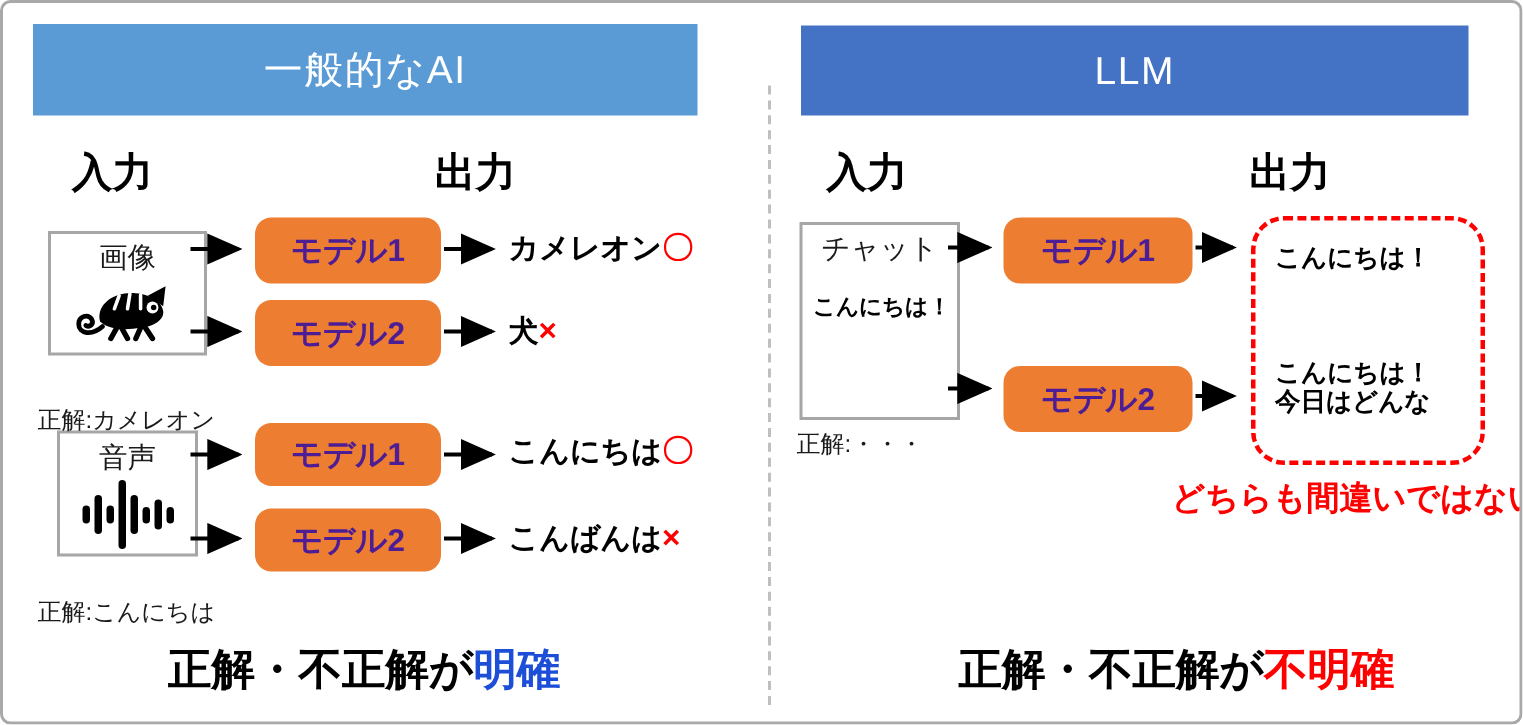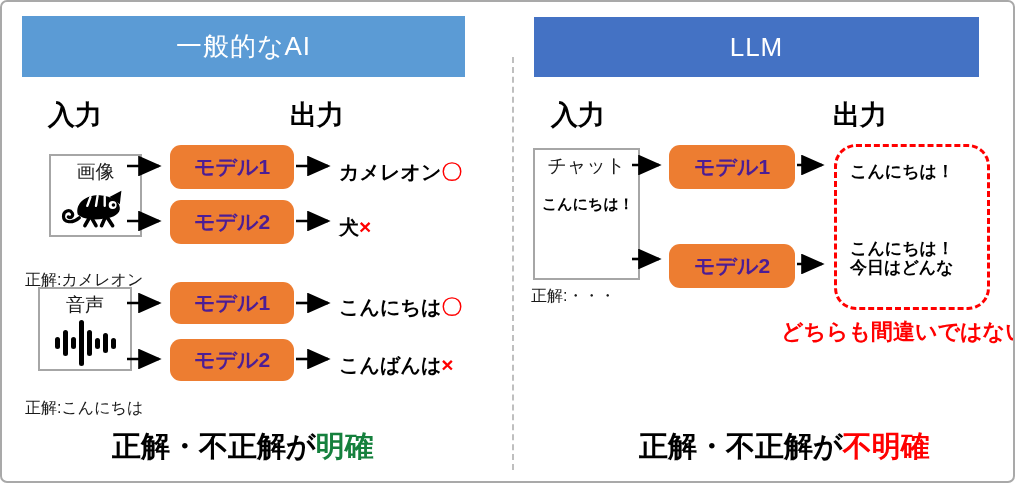--- a/index.html
+++ b/index.html
@@ -13,60 +13,60 @@
   #header-left{left:20px;top:14px;width:443px;height:61px;background:#5B9BD5;}
   #header-right{left:532px;top:15px;width:445px;height:60px;background:#4472C4;}
 
   .io-label{position:absolute;font-size:27px;font-weight:bold;}
   #in-left{left:46px;top:95px;}
   #out-left{left:288px;top:95px;}
   #in-right{left:549px;top:95px;}
   #out-right{left:831px;top:95px;}
 
   .input-box{position:absolute;background:#fff;border:2px solid #a6a6a6;box-sizing:border-box;}
-  #box-image{left:47px;top:152px;width:93px;height:83px;}
+  #box-image{left:30px;top:152px;width:106px;height:83px;}
   #box-audio{left:36px;top:285px;width:94px;height:84px;}
   #box-chat{left:531px;top:146px;width:107px;height:132px;}
   .box-title{text-align:center;font-size:19px;color:#1a1a1a;margin-top:3px;}
   .chat-message{font-size:15px;font-weight:bold;margin:16px 0 0 7px;}
 
   .caption{position:absolute;font-size:16px;color:#1a1a1a;white-space:nowrap;}
   #cap-image{left:23px;top:240px;margin-top:28px;}
   #cap-audio{left:23px;top:396px;}
   #cap-chat{left:529px;top:284px;}
 
   .model-box{position:absolute;background:#ED7D31;border-radius:11px;color:#4c1d95;
     font-weight:bold;font-size:21px;display:flex;align-items:center;justify-content:center;}
   #m-img-1{left:168px;top:143px;width:124px;height:44px;}
   #m-img-2{left:168px;top:198px;width:124px;height:44px;}
   #m-aud-1{left:168px;top:280px;width:124px;height:42px;}
   #m-aud-2{left:168px;top:337px;width:124px;height:42px;}
   #m-chat-1{left:667px;top:143px;width:126px;height:44px;}
   #m-chat-2{left:667px;top:242px;width:126px;height:44px;}
 
   .out-row{position:absolute;left:337px;font-size:20px;font-weight:bold;
-    white-space:nowrap;line-height:40px;}
+    white-space:nowrap;line-height:28px;}
   #out-l1{top:150px;}
   #out-l2{top:205px;}
   #out-l3{top:287px;font-family:Liberation Mono, monospace;}
   #out-l4{top:343px;}
   .mark{color:#FF0000;font-size:21px;}
 
   .dashed-box{position:absolute;left:832px;top:142px;width:156px;height:166px;
     border:3px dashed #FF0000;border-radius:22px;box-sizing:border-box;}
   .dashed-box .first{position:absolute;left:13px;top:13px;font-size:17px;font-weight:bold;}
   .dashed-box .second{position:absolute;left:13px;top:92px;font-size:17px;font-weight:bold;line-height:19px;}
 
   #note{position:absolute;left:779px;top:315px;font-size:22px;font-weight:bold;
     color:#FF0000;white-space:nowrap;}
 
   .summary{position:absolute;top:425px;font-size:29px;font-weight:bold;white-space:nowrap;}
   #sum-left{left:110px;}
   #sum-right{left:637px;}
-  .hl-blue{color:#15803d;}
+  .hl-blue{color:#1d4ed8;}
   .hl-red{color:#FF0000;}
 
   #divider{position:absolute;left:510px;top:55px;height:413px;width:0;
     border-left:2px dashed #BFBFBF;}
 
   .arrows{position:absolute;left:0;top:0;pointer-events:none;}
 
   .icon-wrap{display:flex;justify-content:center;align-items:center;margin-top:1px;}
   .waveform{display:flex;align-items:center;gap:3px;justify-content:center;height:50px;}
   .waveform i{display:block;width:5px;background:#000;border-radius:2.5px;}

